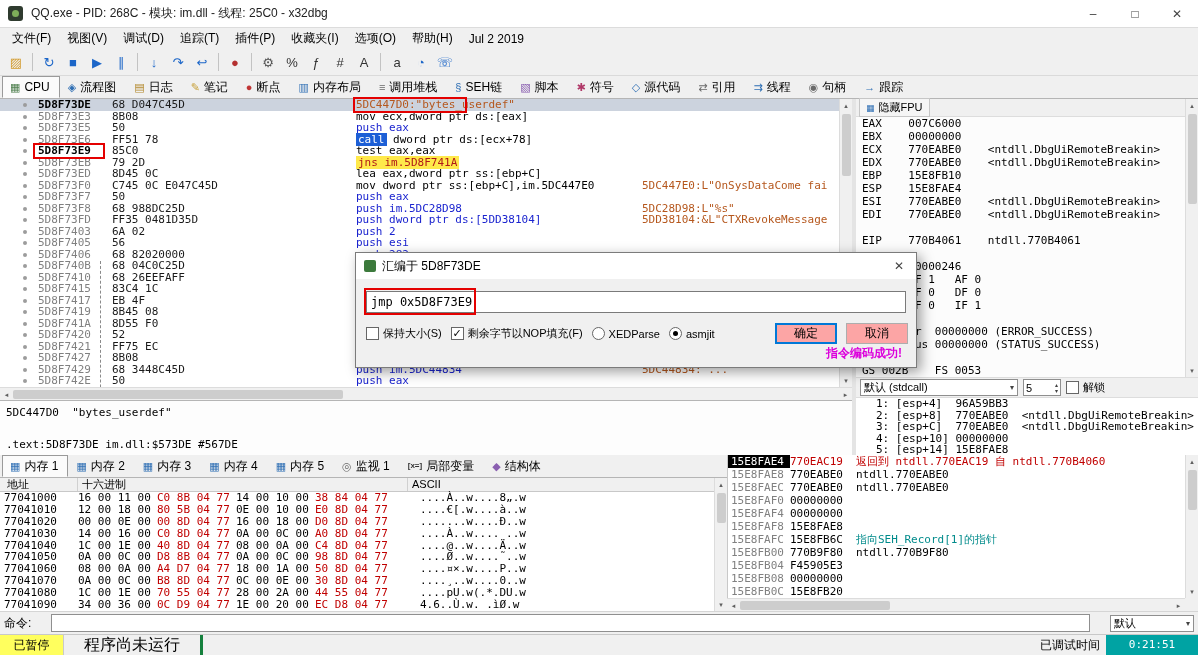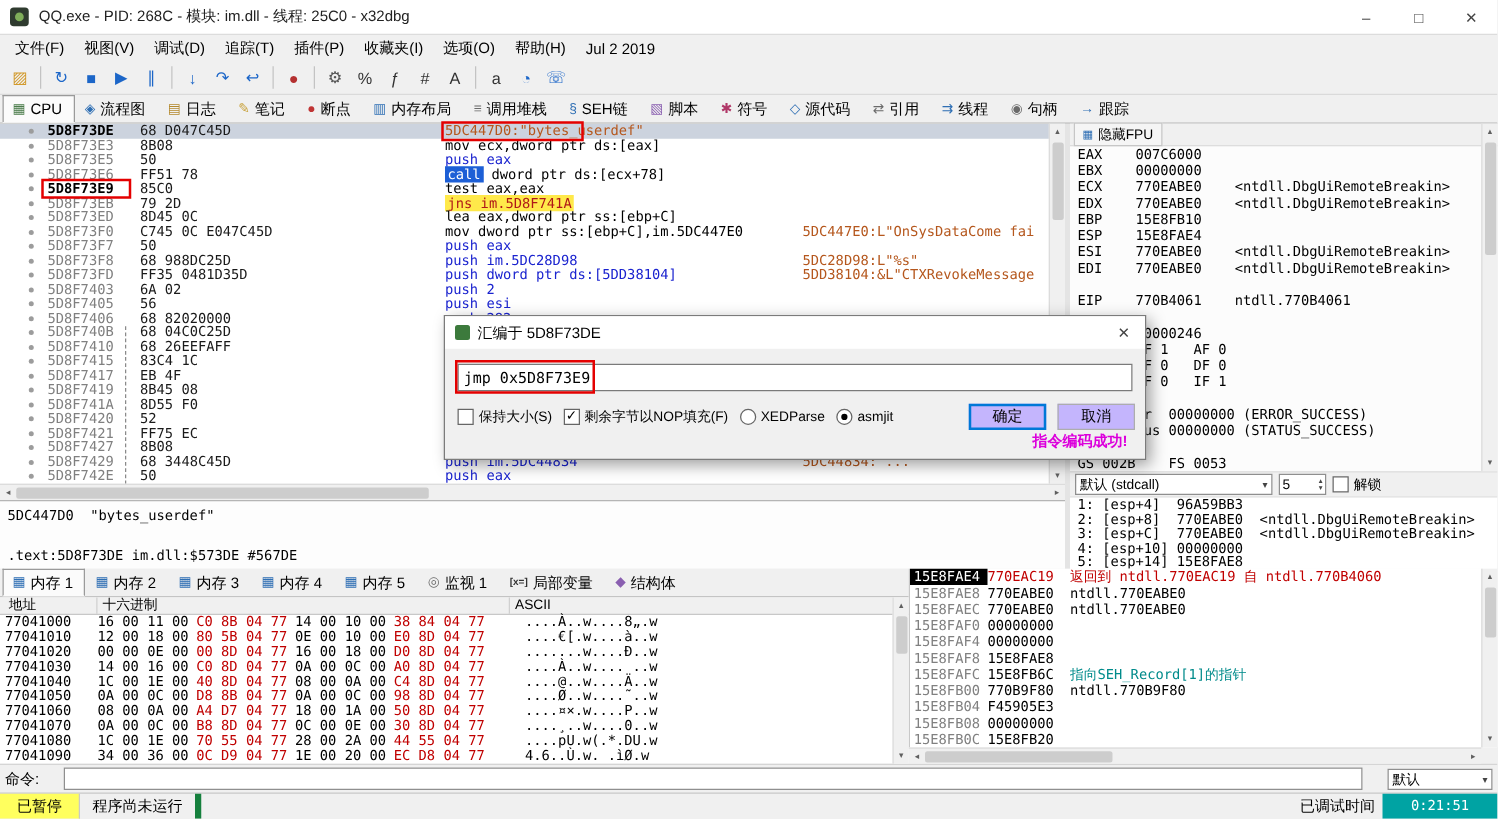--- a/index.html
+++ b/index.html
@@ -82,21 +82,21 @@
   .rrow{height:13px;line-height:13px;font-size:11px;white-space:pre;padding-left:6px}
   .convrow{position:absolute;left:0;top:278px;width:100%;height:20px;background:#f0f0f0;border-top:1px solid #ddd;display:flex;align-items:center;gap:5px;padding:0 4px}
   .combo{height:17px;background:#fff;border:1px solid #8f8f8f;display:flex;align-items:center;font-size:11px;padding:0 3px;gap:4px}
   .combo .dd{margin-left:auto;font-size:8px;color:#444}
   #conv-combo{width:158px}
   .spin{width:38px;height:17px;background:#fff;border:1px solid #8f8f8f;display:flex;align-items:center;font-size:11px;padding:0 2px}
   .spin-arrows{margin-left:auto;display:flex;flex-direction:column;font-size:6px;line-height:6px;color:#444}
   .unlock{display:flex;align-items:center;gap:4px;font-size:11px}
   .cb{width:13px;height:13px;border:1px solid #666;background:#fff;display:inline-flex;align-items:center;justify-content:center;font-size:11px;line-height:11px;flex:0 0 auto}
   #args-rows{position:absolute;left:0;top:298px;width:100%;height:58px;background:#fff;border-top:1px solid #ddd;overflow:hidden}
-  .arow{height:11.6px;line-height:11.6px;font-size:11px;white-space:pre;padding-left:6px}
+  .arow{height:11.6px;line-height:11.6px;font-size:11px;white-space:pre;padding-left:20px}
 
   
   .bottom-tabs{position:absolute;left:0;top:455px;width:727px;height:23px;display:flex;align-items:flex-end;background:#f0f0f0;border-bottom:1px solid #b5b5b5;padding-left:2px}
 
   
   .dumppane{position:absolute;left:0;top:478px;width:727px;height:133px;background:#fff}
   .dump-head{height:14px;background:#f0f0f0;border-bottom:1px solid #c8c8c8;display:flex;font-size:11px;line-height:13px}
   .dh-addr{width:78px;padding-left:7px;border-right:1px solid #d0d0d0}
   .dh-hex{width:330px;padding-left:4px;border-right:1px solid #d0d0d0}
   .dh-ascii{flex:1;padding-left:4px}
@@ -116,38 +116,38 @@
   .red{color:#c00000}
   .cyan{color:#008b8b}
 
   
   .cmdbar{position:absolute;left:0;top:611px;width:1198px;height:23px;background:#f0f0f0;display:flex;align-items:center;padding:0 4px;gap:20px;border-top:1px solid #d5d5d5}
   .cmd-label{font-size:12px}
   .cmd-input{flex:1;height:18px;border:1px solid #8f8f8f;background:#fff;font-family:"DejaVu Sans Mono",monospace;font-size:11px;padding:0 3px}
   #cmd-combo{width:84px}
   .statusbar{position:absolute;left:0;top:634px;width:1198px;height:21px;background:#f0f0f0;border-top:1px solid #c8c8c8;display:flex;align-items:center}
   .paused{background:#ffff5e;border-right:1px solid #c9c9c9;width:64px;text-align:center;height:20px;line-height:20px;font-size:12px}
-  .status-msg{padding:0 10px;font-size:12px;border-right:5px solid #15803d;height:20px;line-height:20px}
+  .status-msg{padding:0 20px;font-size:16px;border-right:3px solid #15803d;height:20px;line-height:20px}
   .sspacer{flex:1}
   .time-label{font-size:12px;padding-right:6px}
   .time-box{width:92px;height:20px;background:#00a3a3;color:#fff;text-align:center;line-height:20px;font-family:"DejaVu Sans Mono",monospace;font-size:11px}
 
   
   .dialog{position:absolute;left:355px;top:252px;width:562px;height:116px;background:#f0f0f0;border:1px solid #7b7b7b;box-shadow:4px 4px 12px rgba(0,0,0,.38);z-index:50}
   .dlg-title{height:26px;background:#fff;display:flex;align-items:center;padding:0 0 0 8px;gap:6px;font-size:12px}
   .dlg-ico{width:12px;height:12px;background:#3c7a3c;border-radius:2px;flex:0 0 auto}
   .dlg-close{margin-left:auto;width:34px;height:26px;text-align:center;line-height:26px;color:#444}
   .dlg-input{position:absolute;left:10px;top:38px;width:540px;height:22px;border:1px solid #7a7a7a;background:#fff;font-family:"DejaVu Sans Mono",monospace;font-size:12px;padding:0 4px}
   .dlg-ann{position:absolute;left:8px;top:35px;width:112px;height:27px;border:2px solid #e40000;pointer-events:none;z-index:55}
   .dlg-row{position:absolute;left:10px;top:70px;right:8px;display:flex;align-items:center;gap:9px;font-size:11px}
   .dlg-lab{display:flex;align-items:center;white-space:nowrap}
   .dlg-lab .cb,.dlg-lab .rb{margin-right:4px}
   .rb{width:13px;height:13px;border:1px solid #666;border-radius:50%;background:#fff;display:inline-block;position:relative;flex:0 0 auto}
   .rb.on::after{content:"";position:absolute;left:3px;top:3px;width:5px;height:5px;border-radius:50%;background:#000}
-  .btn{width:62px;height:21px;border:1px solid #adadad;background:#c4b5fd;font-size:12px;font-family:"Liberation Sans","DejaVu Sans",sans-serif}
+  .btn{width:62px;height:21px;border:1px solid #adadad;background:#fca5a5;font-size:12px;font-family:"Liberation Sans","DejaVu Sans",sans-serif}
   .btn.default{border:2px solid #0078d7;margin-left:auto}
   .dlg-status{position:absolute;right:14px;top:92px;color:#dc00dc;font-size:12px;font-weight:bold}
 </style>
 </head>
 <body>
 
 <div class="titlebar">
   <div class="app-icon"></div>
   <div class="title-text">QQ.exe - PID: 268C - 模块: im.dll - 线程: 25C0 - x32dbg</div>
   <div class="win-btns">

